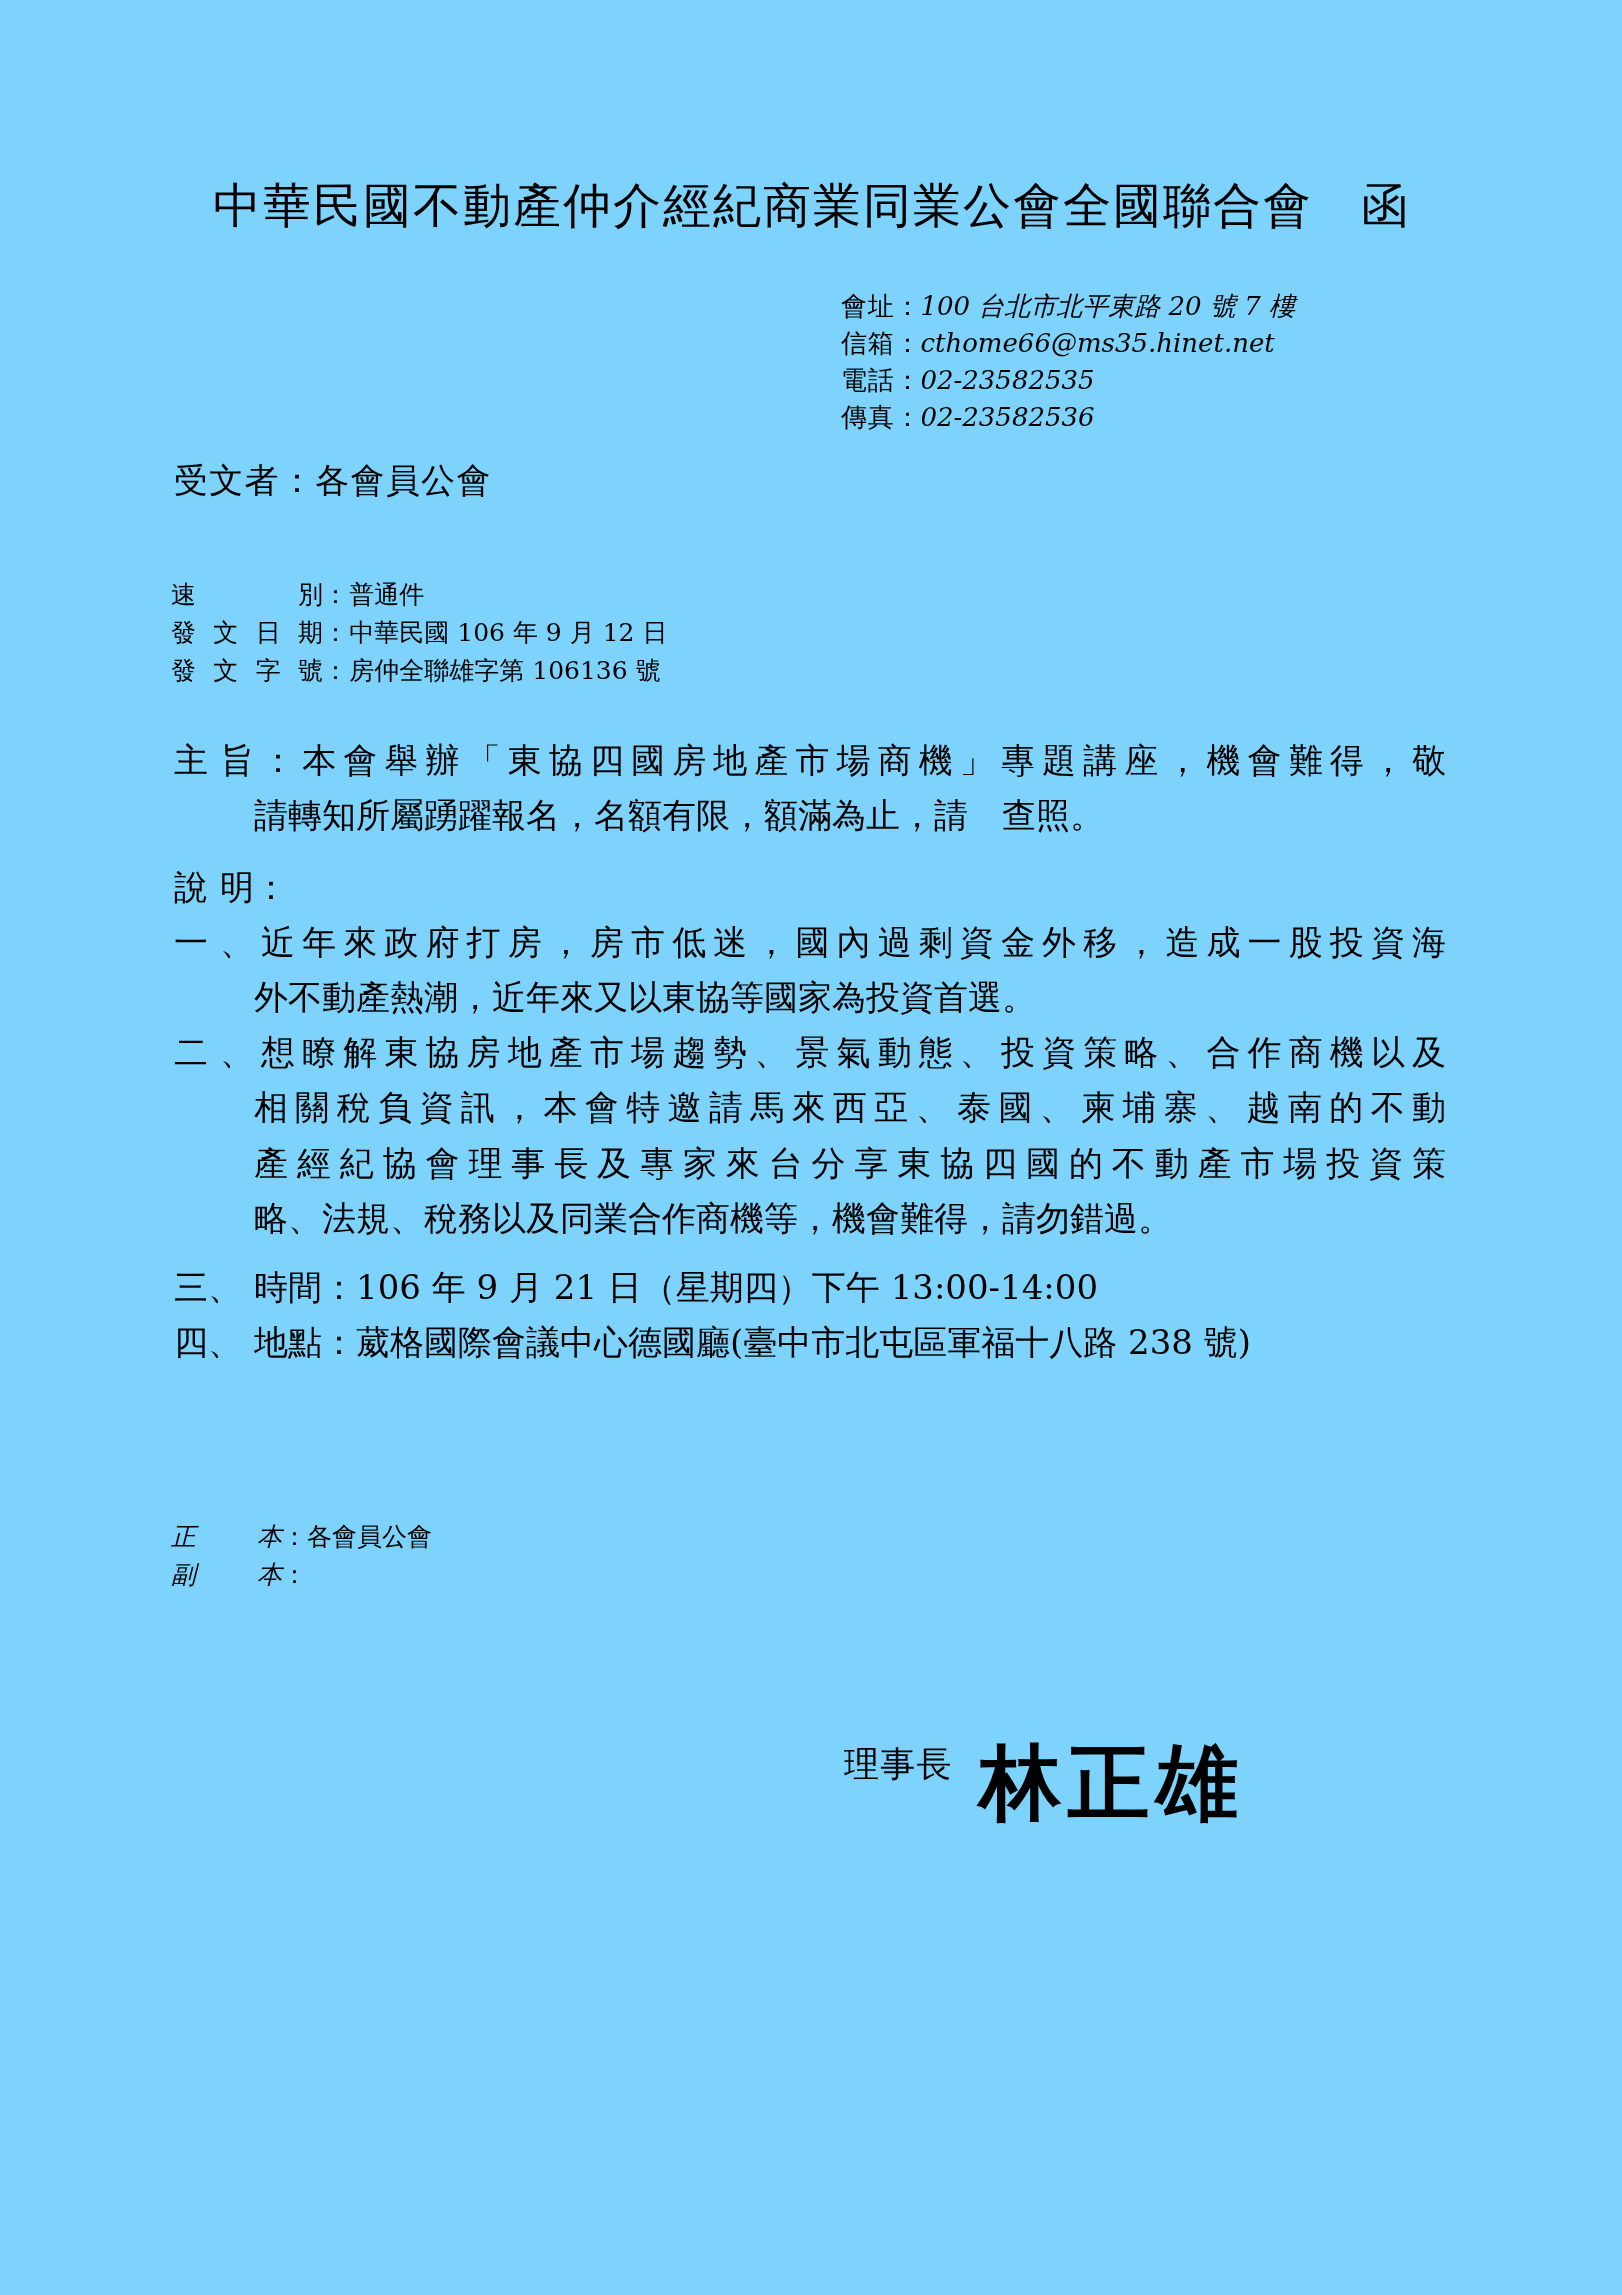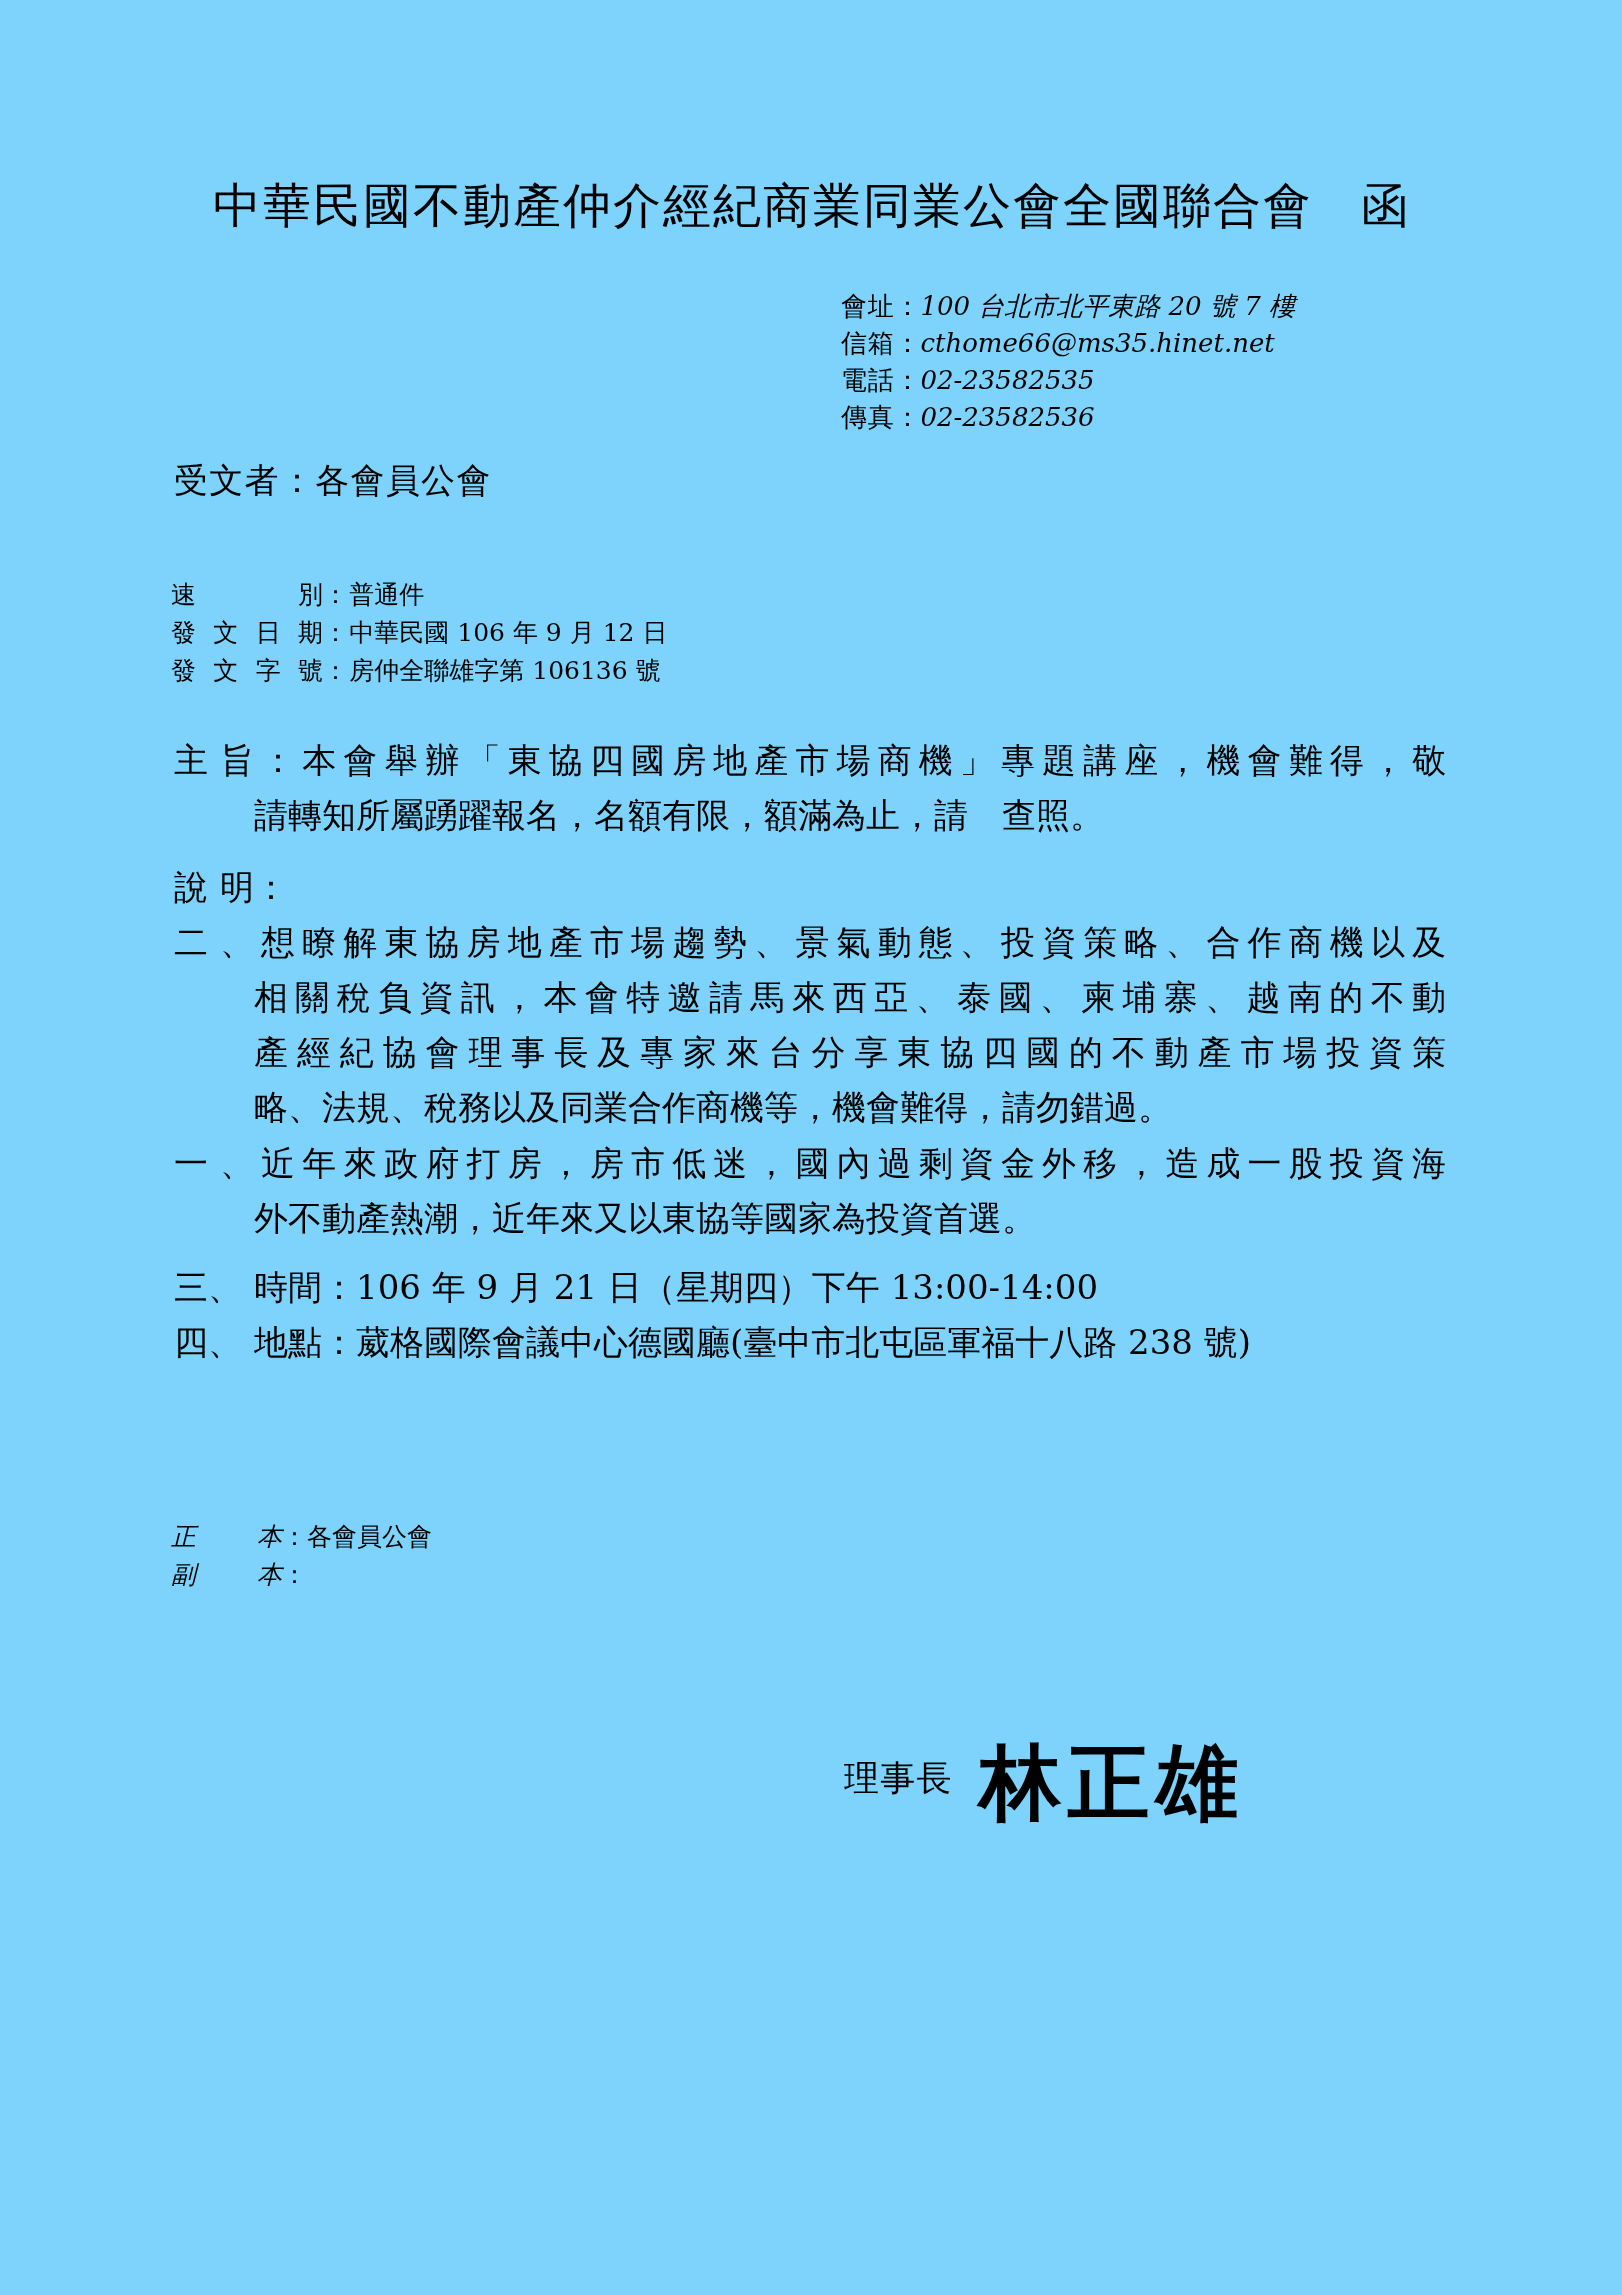--- a/index.html
+++ b/index.html
@@ -138,21 +138,21 @@
     text-align-last: justify;
     font-style: italic;
   }
 
   
   .sign {
     position: absolute;
     left: 844px;
     top: 1741px;
     display: flex;
-    align-items: center;
+    align-items: flex-start;
     white-space: nowrap;
   }
   .sign-title {
     font-size: 35px;
     letter-spacing: 1.3px;
     padding-bottom: 6.5px;
   }
   .sign-name {
     font-size: 82px;
     font-weight: bold;
@@ -208,31 +208,31 @@
       <div class="line just"><span class="label2">主旨</span><span>：</span><span>本會舉辦「東協四國房地產市場商機」專題講座，機會難得，敬</span></div>
       <div class="line hang1"><span>請轉知所屬踴躍報名，名額有限，額滿為止，請　查照。</span></div>
     </div>
 
     <div class="gap-sm"></div>
 
     <div class="blk">
       <div class="line"><span class="label2">說明</span><span>：</span></div>
 
       <div>
+        <div class="line just"><span class="num">一、</span><span>近年來政府打房，房市低迷，國內過剩資金外移，造成一股投資海</span></div>
+        <div class="line hang2"><span>外不動產熱潮，近年來又以東協等國家為投資首選。</span></div>
+      </div>
+
+      <div>
         <div class="line just"><span class="num">二、</span><span>想瞭解東協房地產市場趨勢、景氣動態、投資策略、合作商機以及</span></div>
         <div class="line just hang2"><span>相關稅負資訊，本會特邀請馬來西亞、泰國、柬埔寨、越南的不動</span></div>
         <div class="line just hang2"><span>產經紀協會理事長及專家來台分享東協四國的不動產市場投資策</span></div>
         <div class="line hang2"><span>略、法規、稅務以及同業合作商機等，機會難得，請勿錯過。</span></div>
       </div>
 
-      <div>
-        <div class="line just"><span class="num">一、</span><span>近年來政府打房，房市低迷，國內過剩資金外移，造成一股投資海</span></div>
-        <div class="line hang2"><span>外不動產熱潮，近年來又以東協等國家為投資首選。</span></div>
-      </div>
-
       <div class="gap-sm"></div>
 
       <div>
         <div class="line"><span class="num">三、</span><span>時間：106 年 9 月 21 日（星期四）下午 13:00-14:00</span></div>
       </div>
 
       <div>
         <div class="line"><span class="num">四、</span><span>地點：葳格國際會議中心德國廳(臺中市北屯區軍福十八路 238 號)</span></div>
       </div>
     </div>

